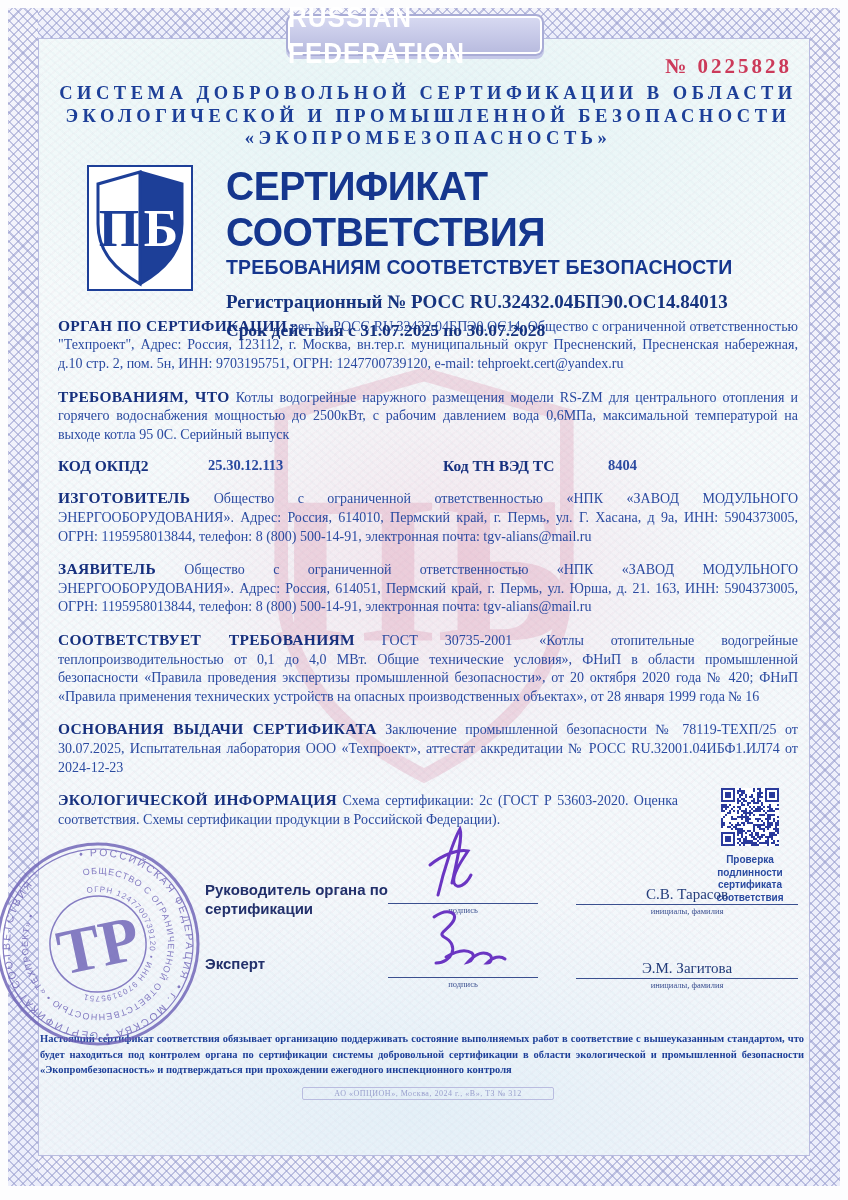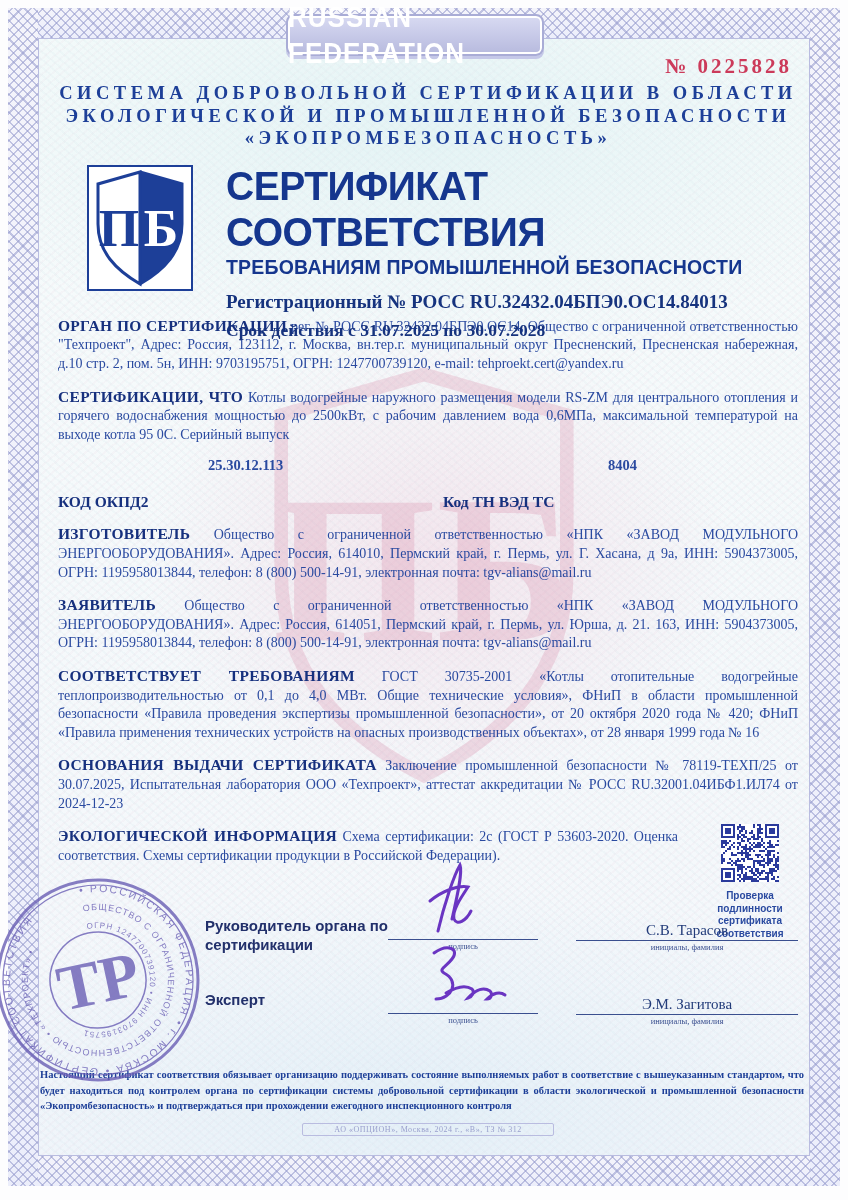--- a/index.html
+++ b/index.html
@@ -45,21 +45,21 @@
   .logo{position:absolute;left:28px;top:0px;width:108px;height:128px;}
   .tb-right{position:absolute;left:168px;top:0;width:572px;}
   .main-title{font-family:"Liberation Sans",sans-serif;font-weight:bold;color:#15368e;font-size:39px;letter-spacing:-.5px;transform:scaleY(1.04);transform-origin:left top;}
   .main-sub{font-family:"Liberation Sans",sans-serif;font-weight:bold;color:#15368e;font-size:19.5px;margin-top:4px;letter-spacing:.2px;}
   .reg-line{font-weight:bold;color:#16337e;font-size:19px;margin-top:12px;}
   .valid-line{font-weight:bold;color:#16337e;font-size:17.5px;margin-top:7px;}
 
   .sec{margin-top:13px;text-align:justify;font-size:14px;line-height:1.33;color:#2a4aa0;}
   .sec b{font-size:15.5px;color:#16307e;letter-spacing:.3px;}
   .codes{display:flex;margin-top:13px;font-weight:bold;}
-  .codes .lbl{font-size:15.5px;color:#16307e;margin-top:36px;}
+  .codes .lbl{font-size:15.5px;color:#16307e;}
   .codes .val{font-size:14.5px;color:#2a4aa0;}
   .c1{width:150px;} .c2{width:235px;} .c3{width:165px;}
 
   .addl-wrap{position:relative;}
   .addl{width:620px;}
   .qr-box{position:absolute;right:2px;top:-2px;width:92px;text-align:center;}
   .qr-caption{margin-top:8px;font-family:"Liberation Sans",sans-serif;font-weight:bold;font-size:10px;line-height:1.25;color:#2a4aa0;}
 
   .sig-block{position:relative;margin-top:30px;height:150px;}
   .stamp{position:absolute;left:-75px;top:-30px;width:230px;height:230px;opacity:.8;transform:rotate(-12deg);}
@@ -110,33 +110,33 @@
       <svg class="logo" viewBox="0 0 108 128">
         <rect x="2" y="2" width="104" height="124" fill="#ffffff" stroke="#1d3f98" stroke-width="2"></rect>
         <path d="M54 8 L96 20 V60 C96 88 78 106 54 120 C30 106 12 88 12 60 V20 Z" fill="#1d3f98"></path>
         <path d="M54 8 L12 20 V60 C12 88 30 106 54 120 Z" fill="#ffffff" stroke="#1d3f98" stroke-width="3"></path>
         <path d="M54 8 L96 20 V60 C96 88 78 106 54 120" fill="none" stroke="#1d3f98" stroke-width="3"></path>
         <text x="33" y="82" text-anchor="middle" font-family="Liberation Serif, serif" font-weight="bold" font-size="52" fill="#1d3f98">П</text>
         <text x="75" y="82" text-anchor="middle" font-family="Liberation Serif, serif" font-weight="bold" font-size="52" fill="#ffffff">Б</text>
       </svg>
       <div class="tb-right">
         <div class="main-title">СЕРТИФИКАТ СООТВЕТСТВИЯ</div>
-        <div class="main-sub">ТРЕБОВАНИЯМ ПРОМЫШЛЕННОЙ БЕЗОПАСНОСТИ</div>
+        <div class="main-sub">ТРЕБОВАНИЯМ СООТВЕТСТВУЕТ БЕЗОПАСНОСТИ</div>
         <div class="reg-line">Регистрационный № РОСС RU.32432.04БПЭ0.ОС14.84013</div>
         <div class="valid-line">Срок действия с 31.07.2025 по 30.07.2028</div>
       </div>
     </div>
 
     <div class="sec" style="margin-top:16px;">
       <b>ОРГАН ПО СЕРТИФИКАЦИИ</b>
       <span>рег. № РОСС RU.32432.04БПЭ0.ОС14, Общество с ограниченной ответственностью "Техпроект", Адрес: Россия, 123112, г. Москва, вн.тер.г. муниципальный округ Пресненский, Пресненская набережная, д.10 стр. 2, пом. 5н, ИНН: 9703195751, ОГРН: 1247700739120, e-mail: tehproekt.cert@yandex.ru</span>
     </div>
 
     <div class="sec">
-      <b>СЕРТИФИКАЦИИ, ЧТО</b>
+      <b>ТРЕБОВАНИЯМ, ЧТО</b>
       <span>Котлы водогрейные наружного размещения модели RS-ZM для центрального отопления и горячего водоснабжения мощностью до 2500кВт, с рабочим давлением вода 0,6МПа, максимальной температурой на выходе котла 95 0С. Серийный выпуск</span>
     </div>
 
     <div class="codes">
       <div class="lbl c1">КОД ОКПД2</div>
       <div class="val c2">25.30.12.113</div>
       <div class="lbl c3">Код ТН ВЭД ТС</div>
       <div class="val">8404</div>
     </div>
 

